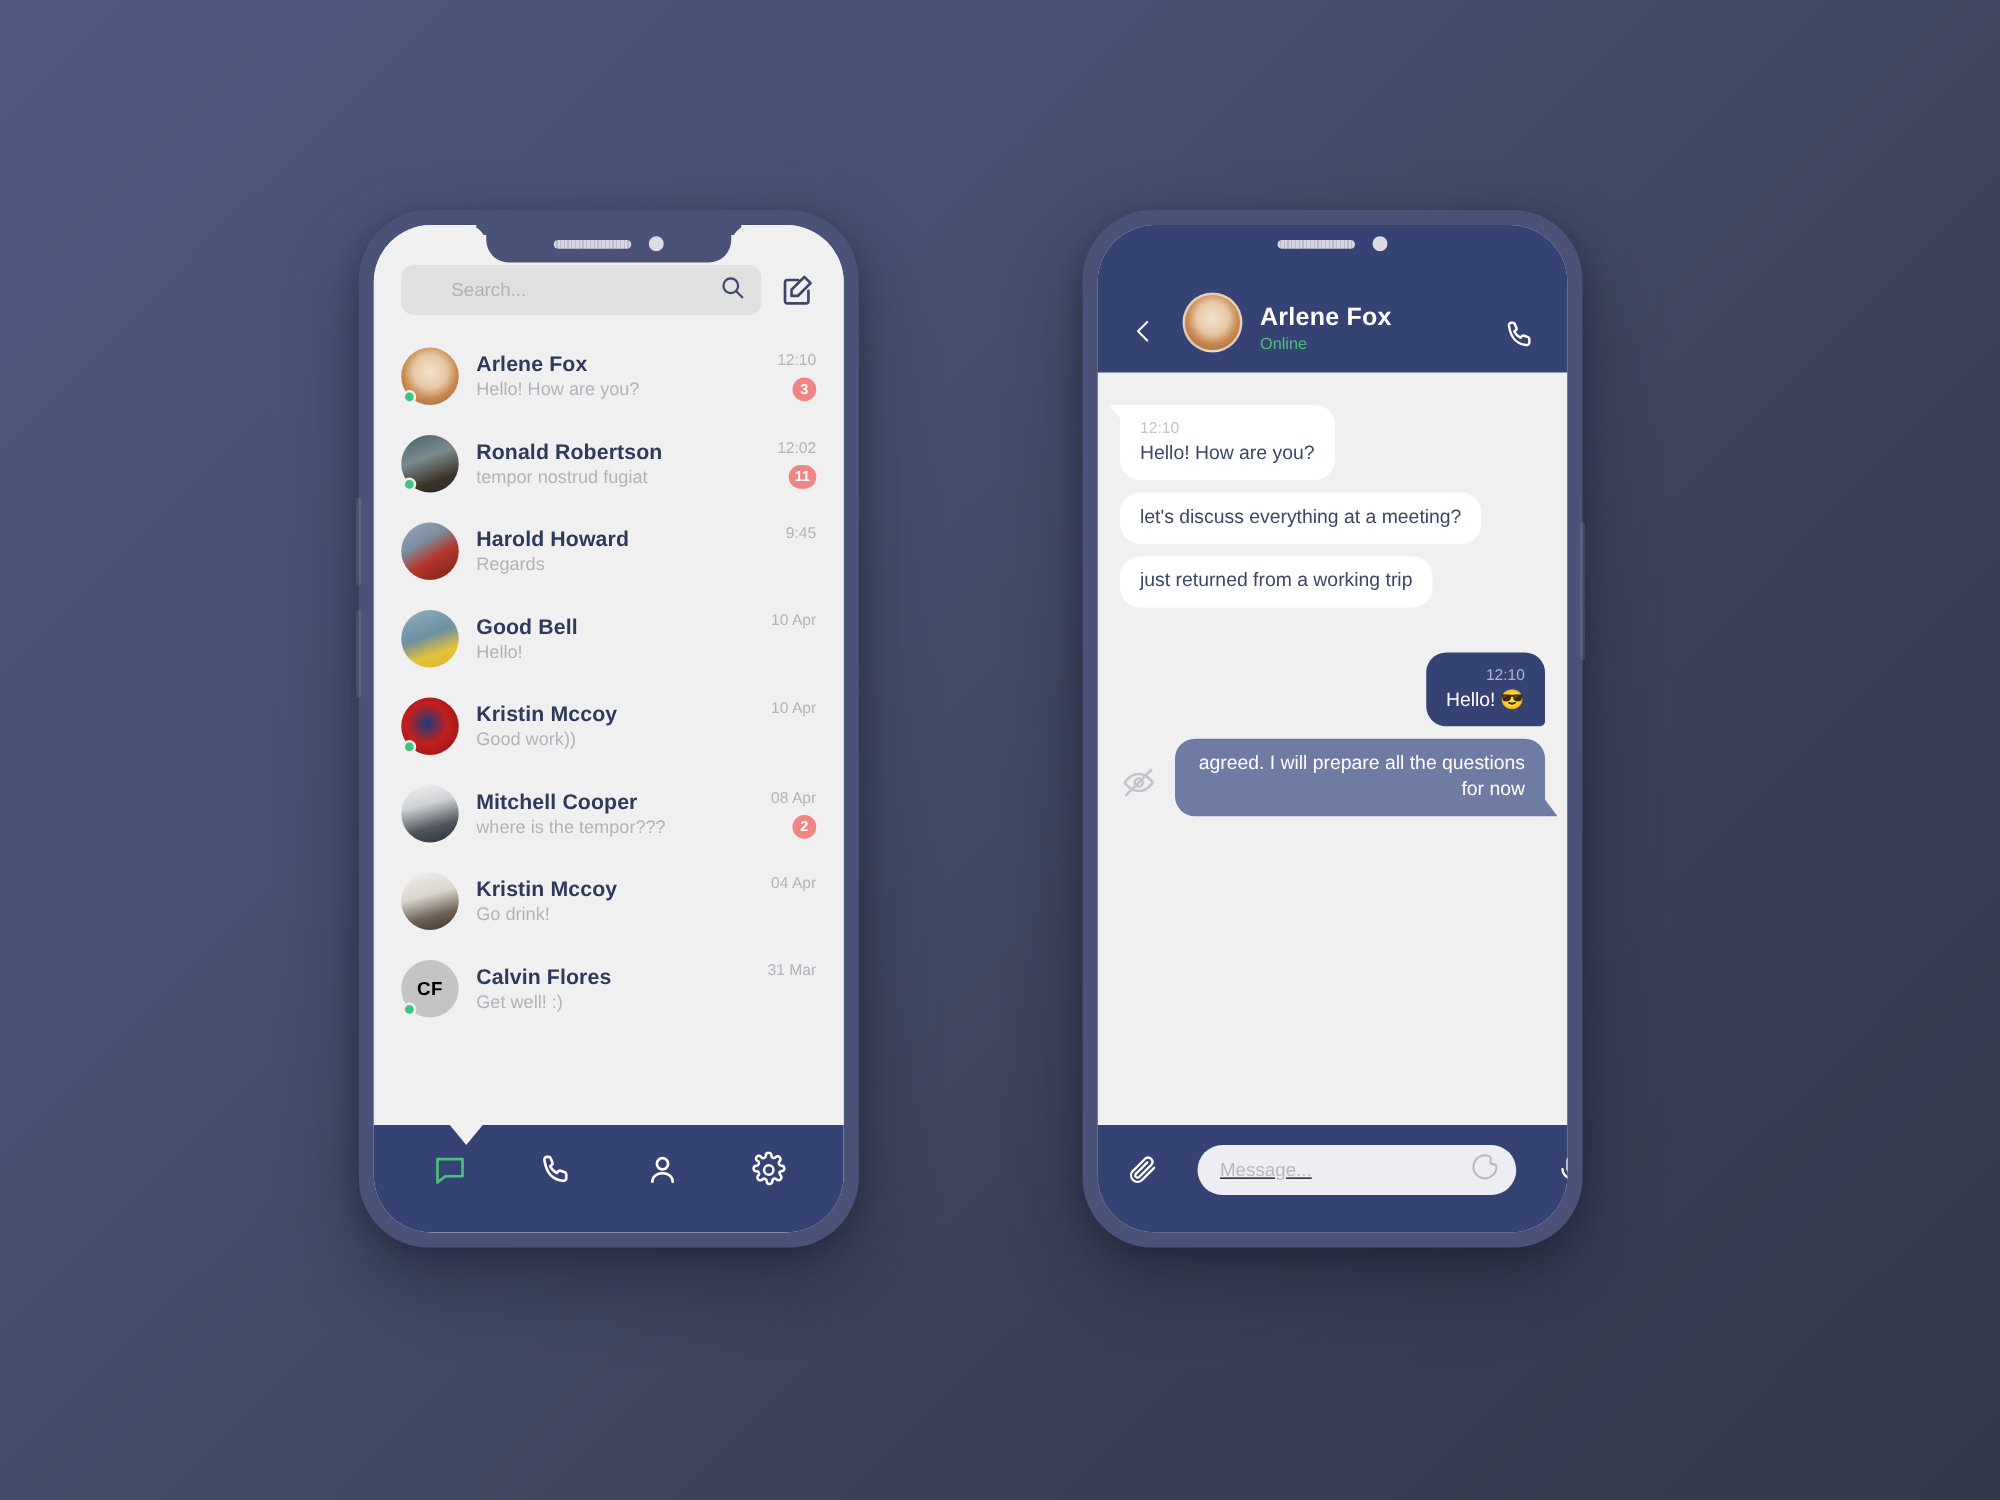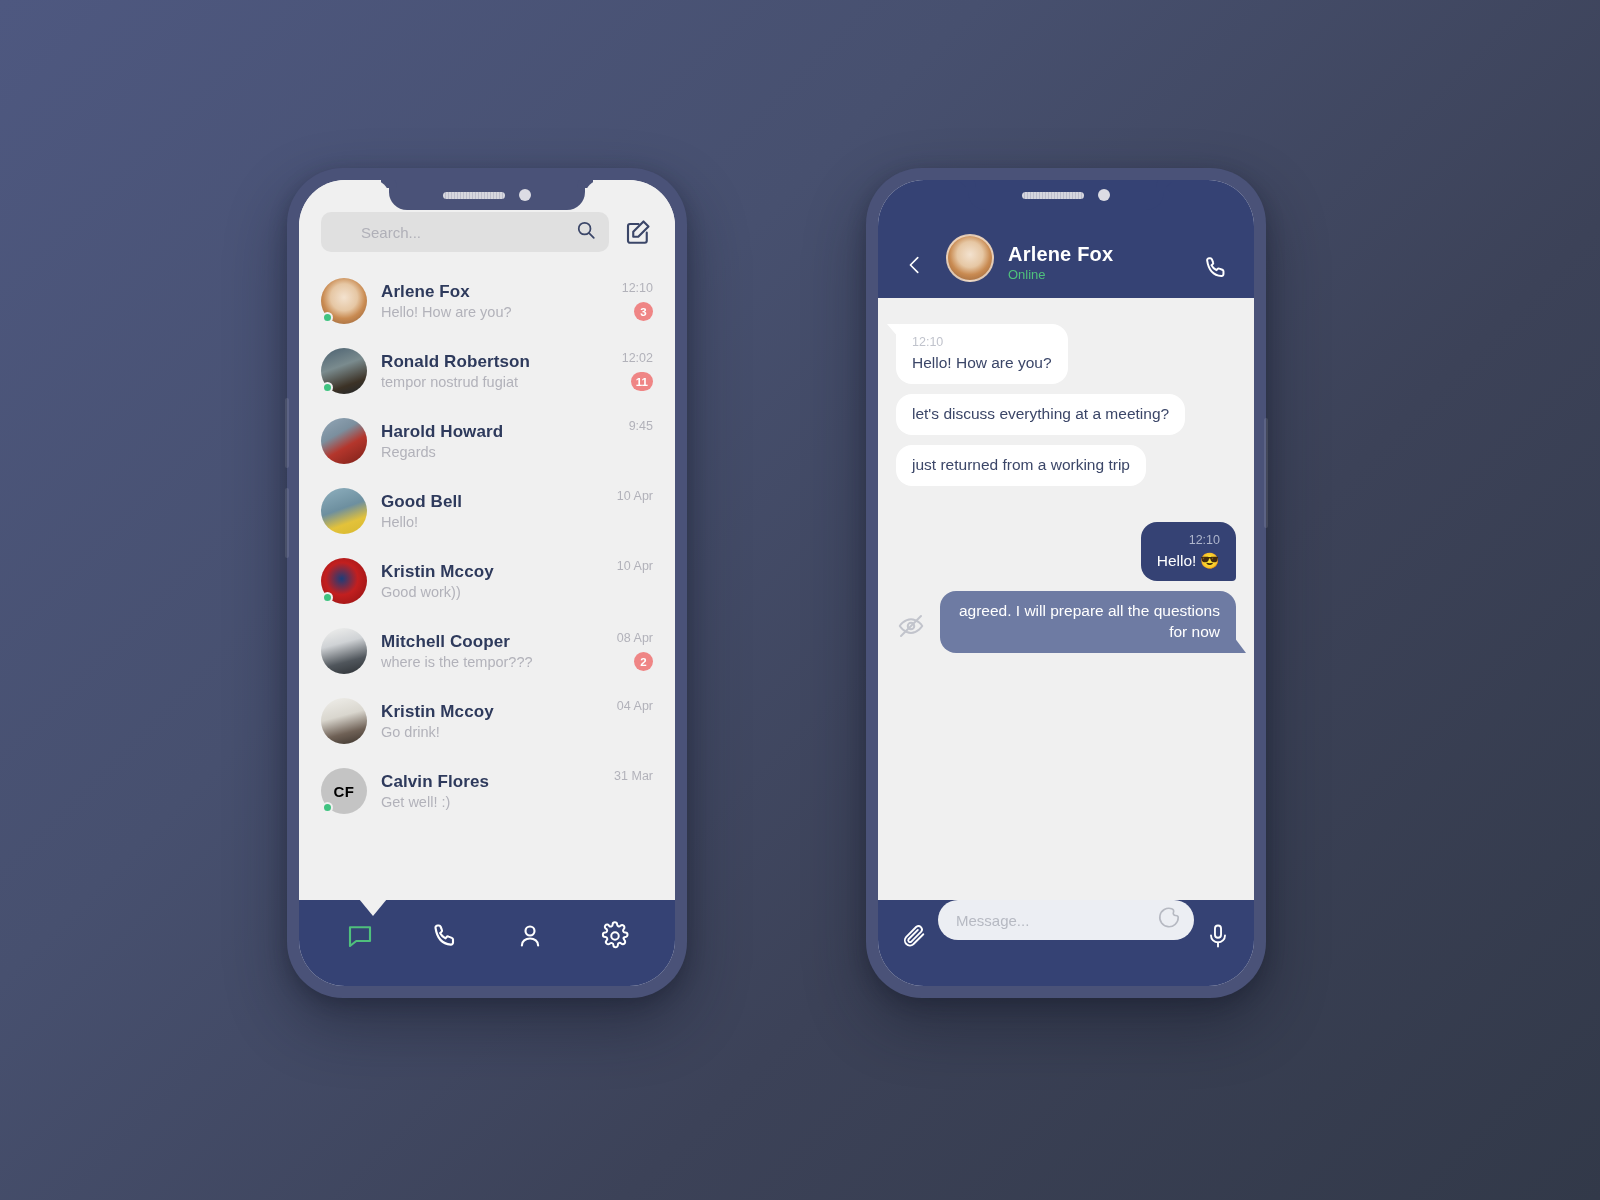--- a/index.html
+++ b/index.html
@@ -185,22 +185,23 @@
     border-left: 12px solid #6e7ba3;
     border-bottom: 0 solid transparent;
     border-top: 16px solid transparent;
   }
   .b-time { font-size: 12.5px; color: #c0c3cc; margin-bottom: 2px; }
   .bubble.out-dark .b-time { text-align: right; color: #aeb5cc; }
   .unread-eye { margin-right: 14px; margin-bottom: 12px; line-height: 0; }
 
   .composer {
     flex: 0 0 auto; height: 86px; background: #354274;
-    display: flex; gap: 10px;
+    display: flex; align-items: center; gap: 30px;
     padding: 0 22px 14px 22px;
+    text-decoration: underline;
   }
   .msg-box {
     flex: 1; height: 40px; background: #eceef3; border-radius: 20px;
     display: flex; align-items: center; padding: 0 12px 0 18px;
   }
   .msg-box input {
     flex: 1; border: none; outline: none; background: transparent;
     font-family: "Liberation Sans", sans-serif; font-size: 15px; color: #6b707e;
   }
   .msg-box input::placeholder { color: #b6b9c2; }

